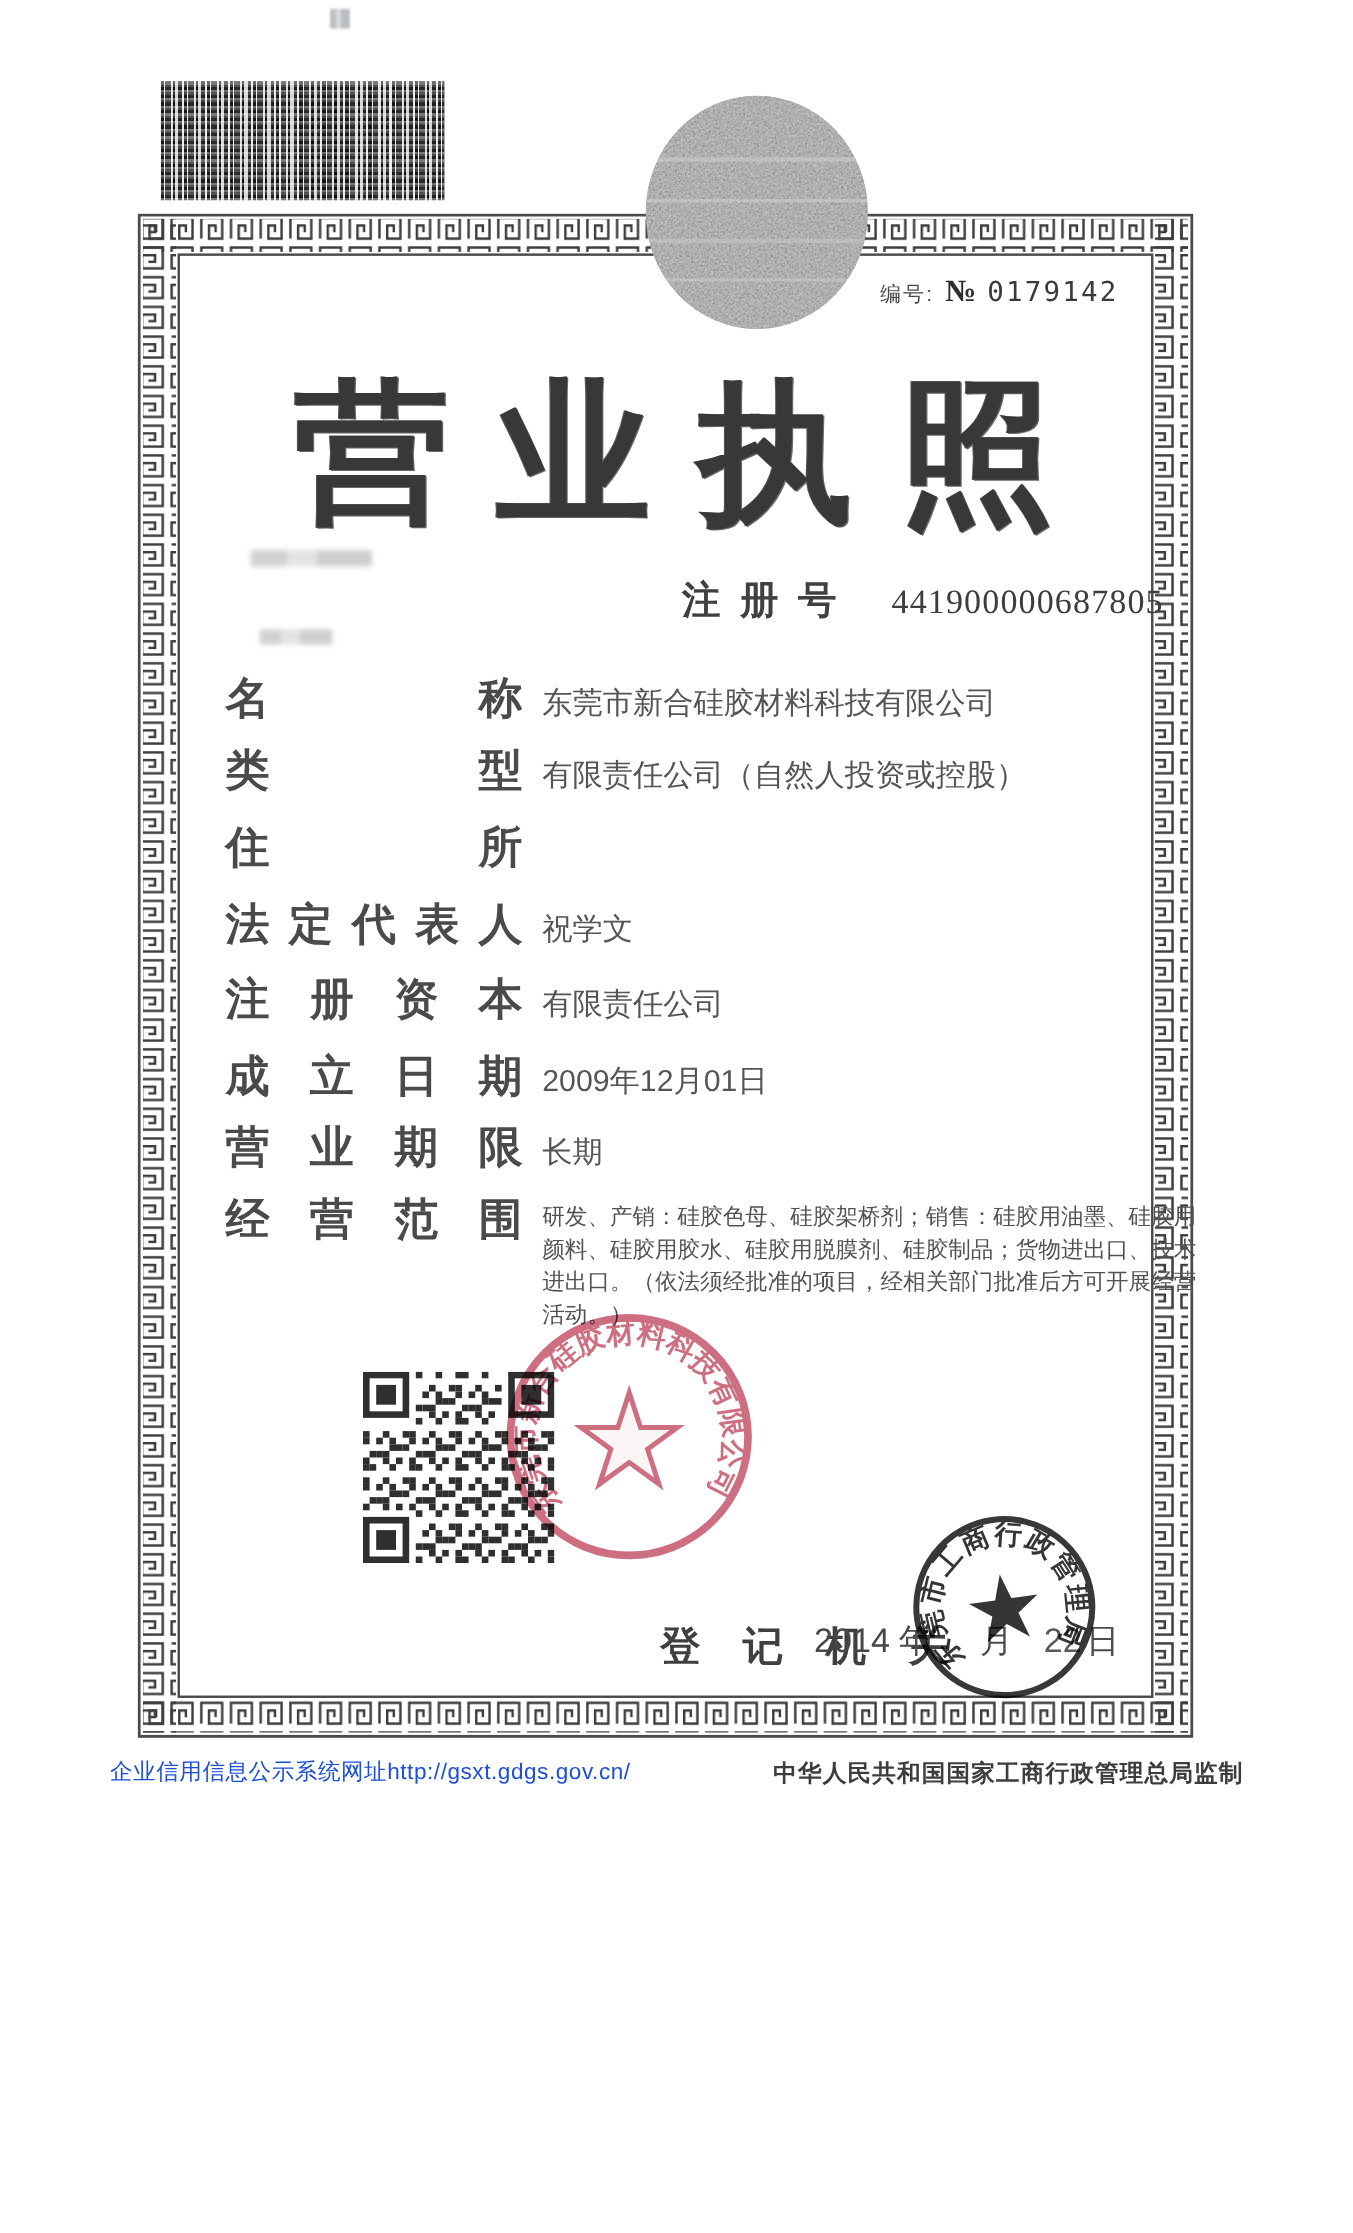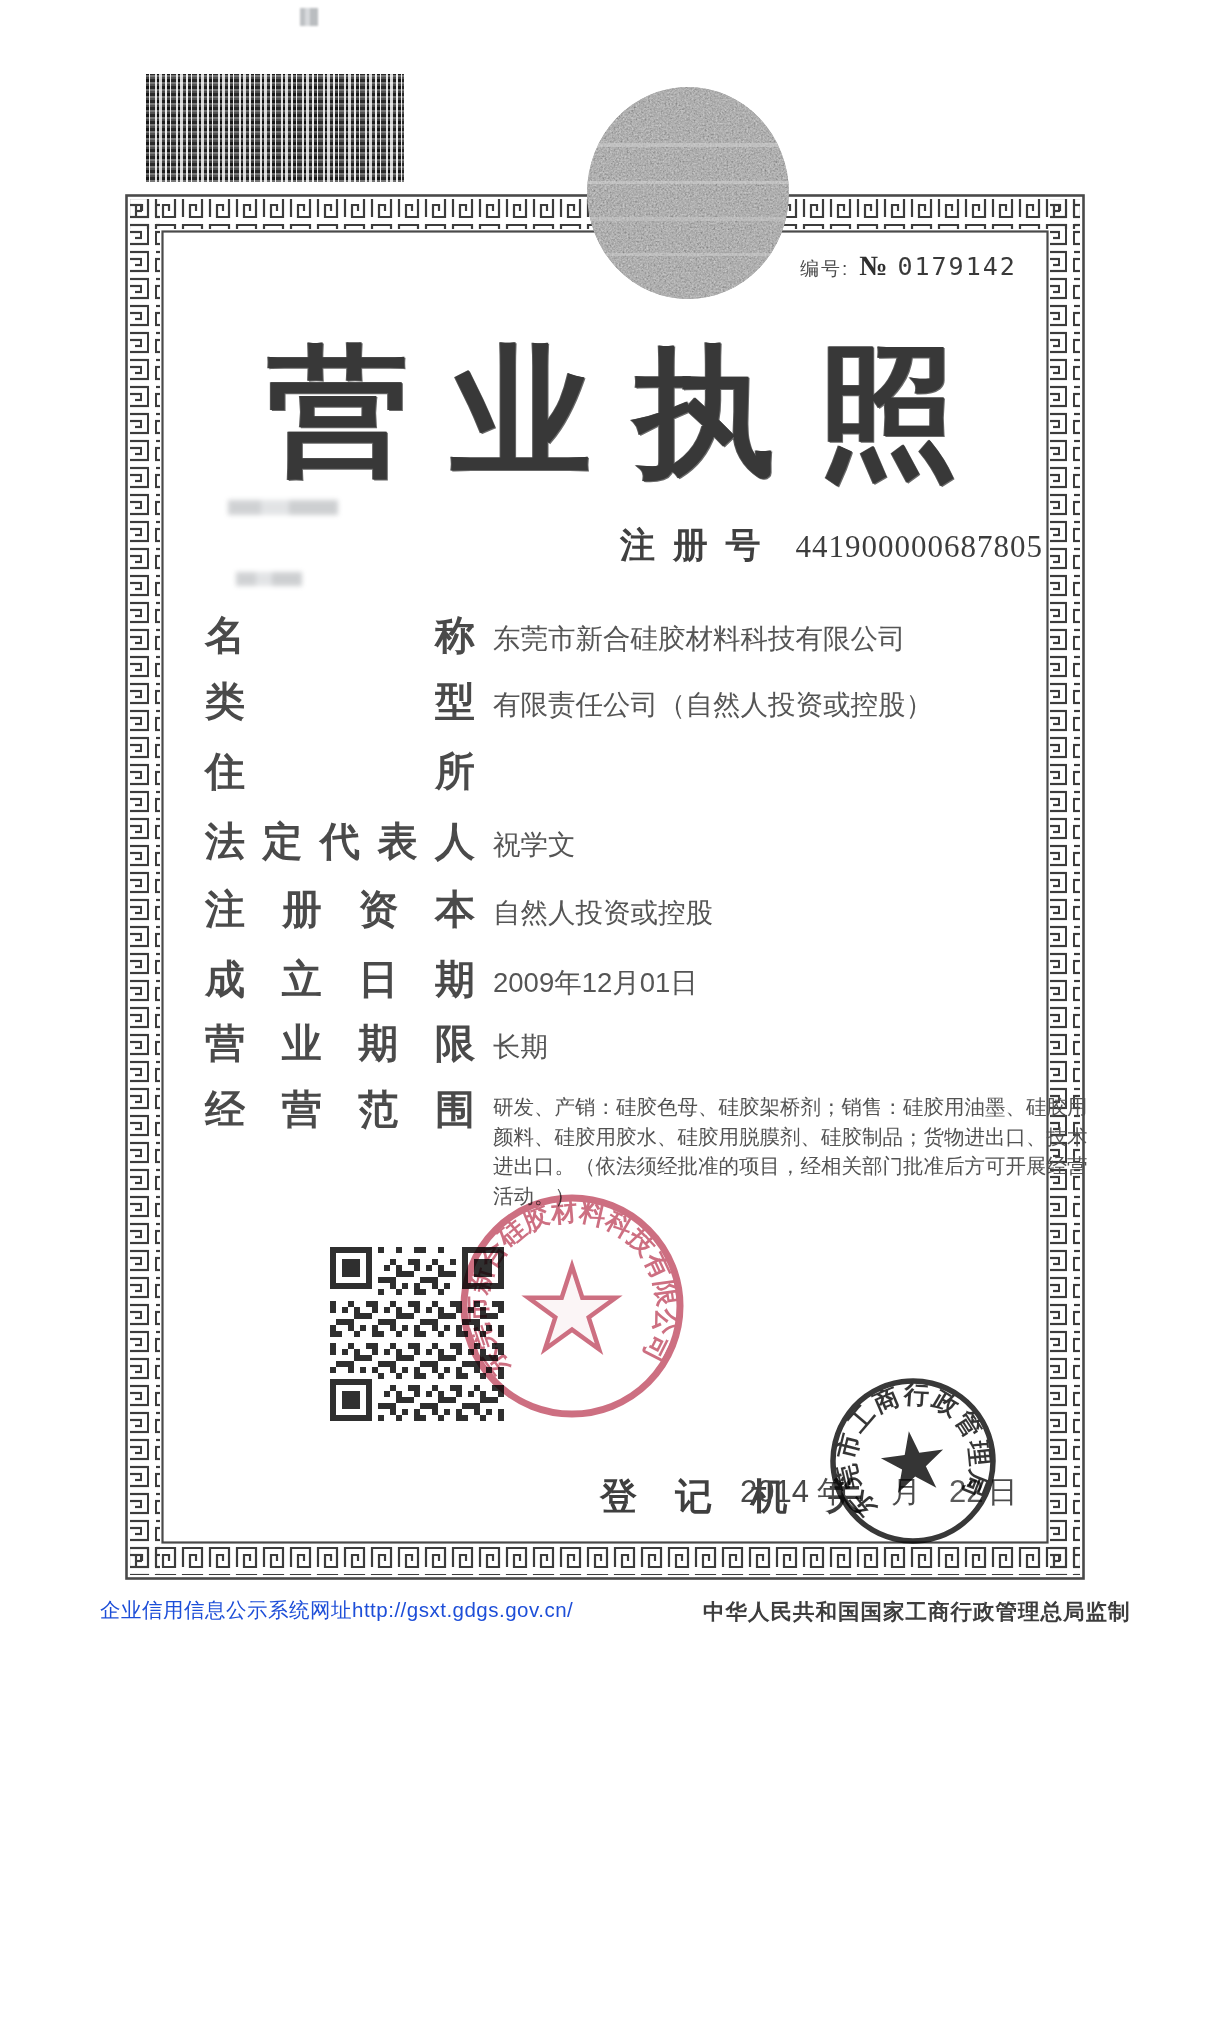--- a/index.html
+++ b/index.html
@@ -27,21 +27,21 @@
   .serial .num{font-family:"DejaVu Sans Mono",monospace;font-size:25px;color:#3a3a3a;letter-spacing:2px;}
 
   
   .title{left:268px;top:338px;width:690px;height:150px;display:flex;justify-content:space-between;}
   .title span{font-size:140px;line-height:148px;font-weight:900;color:#383838;
     text-shadow:1px 1px 0 #6a6a6a, -1px 0 0 #585858;}
 
   
   .regno{left:620px;top:522px;display:flex;align-items:baseline;}
   .regno .lab{font-size:35px;color:#404040;font-weight:700;letter-spacing:4px;}
-  .regno .num{margin-left:31px;font-family:"Liberation Serif",serif;font-size:31px;color:#3d3d3d;letter-spacing:1px;}
+  .regno .num{margin-left:46px;font-family:"Liberation Serif",serif;font-size:31px;color:#3d3d3d;letter-spacing:1px;}
 
   
   .fields{left:0;top:0;width:1230px;height:2030px;pointer-events:none;}
   .frow{position:absolute;left:205px;display:flex;align-items:flex-start;}
   .flabel{width:270px;display:flex;justify-content:space-between;flex:none;
     font-size:40px;line-height:46px;font-weight:600;color:#4a4a4a;}
   .fvalue{margin-left:18px;margin-top:9px;font-size:27.5px;color:#555;white-space:nowrap;}
   .frow.scope .fvalue{white-space:normal;width:600px;font-size:20.5px;line-height:29.5px;margin-top:6px;color:#525252;}
 
   
@@ -165,21 +165,21 @@
       </div>
       <div class="fvalue">祝学文</div>
     </div>
     <div class="frow" style="top: 886px;">
       <div class="flabel">
         <span>注</span>
         <span>册</span>
         <span>资</span>
         <span>本</span>
       </div>
-      <div class="fvalue">自然人投资或控股</div>
+      <div class="fvalue">有限责任公司</div>
     </div>
     <div class="frow" style="top: 956px;">
       <div class="flabel">
         <span>成</span>
         <span>立</span>
         <span>日</span>
         <span>期</span>
       </div>
       <div class="fvalue">2009年12月01日</div>
     </div>

